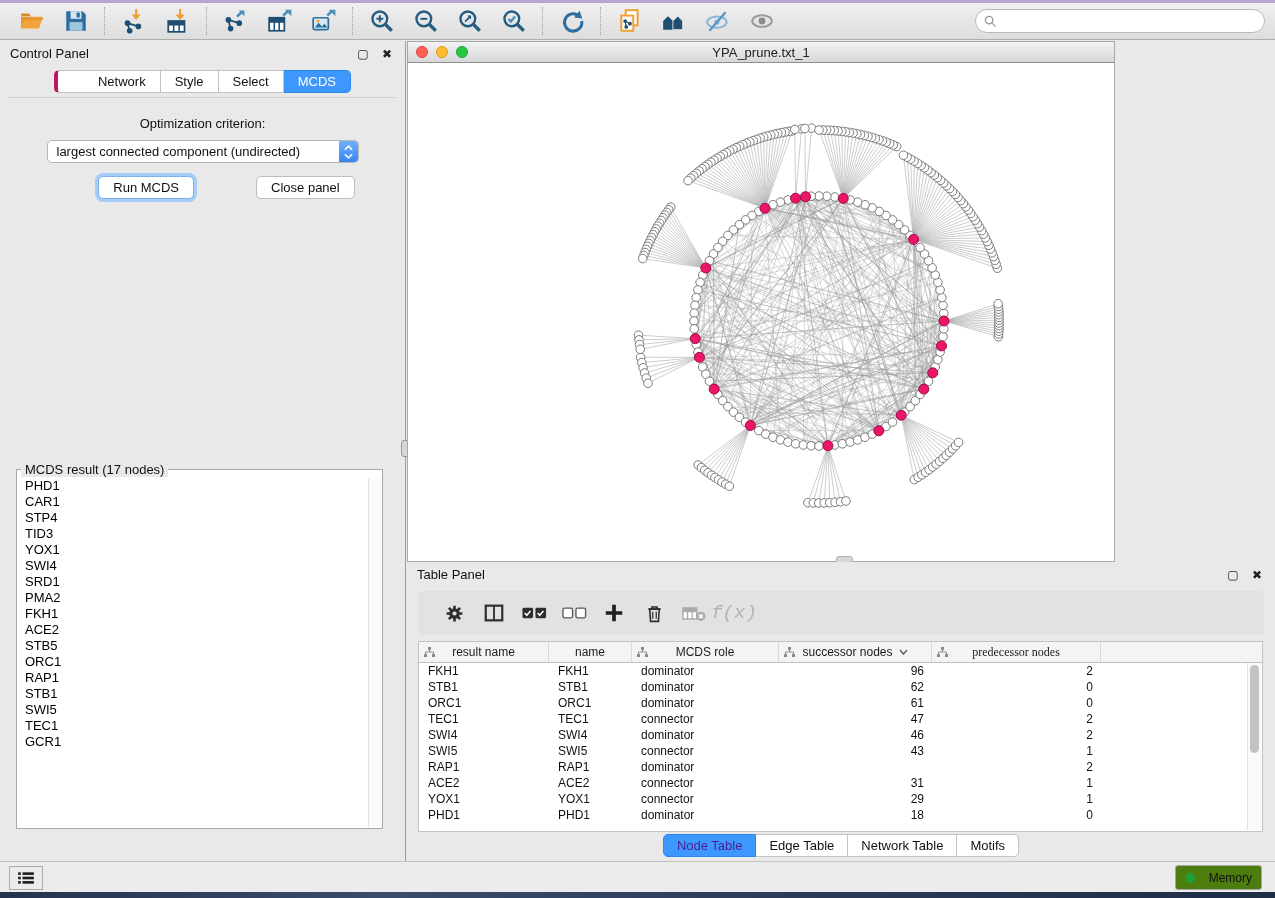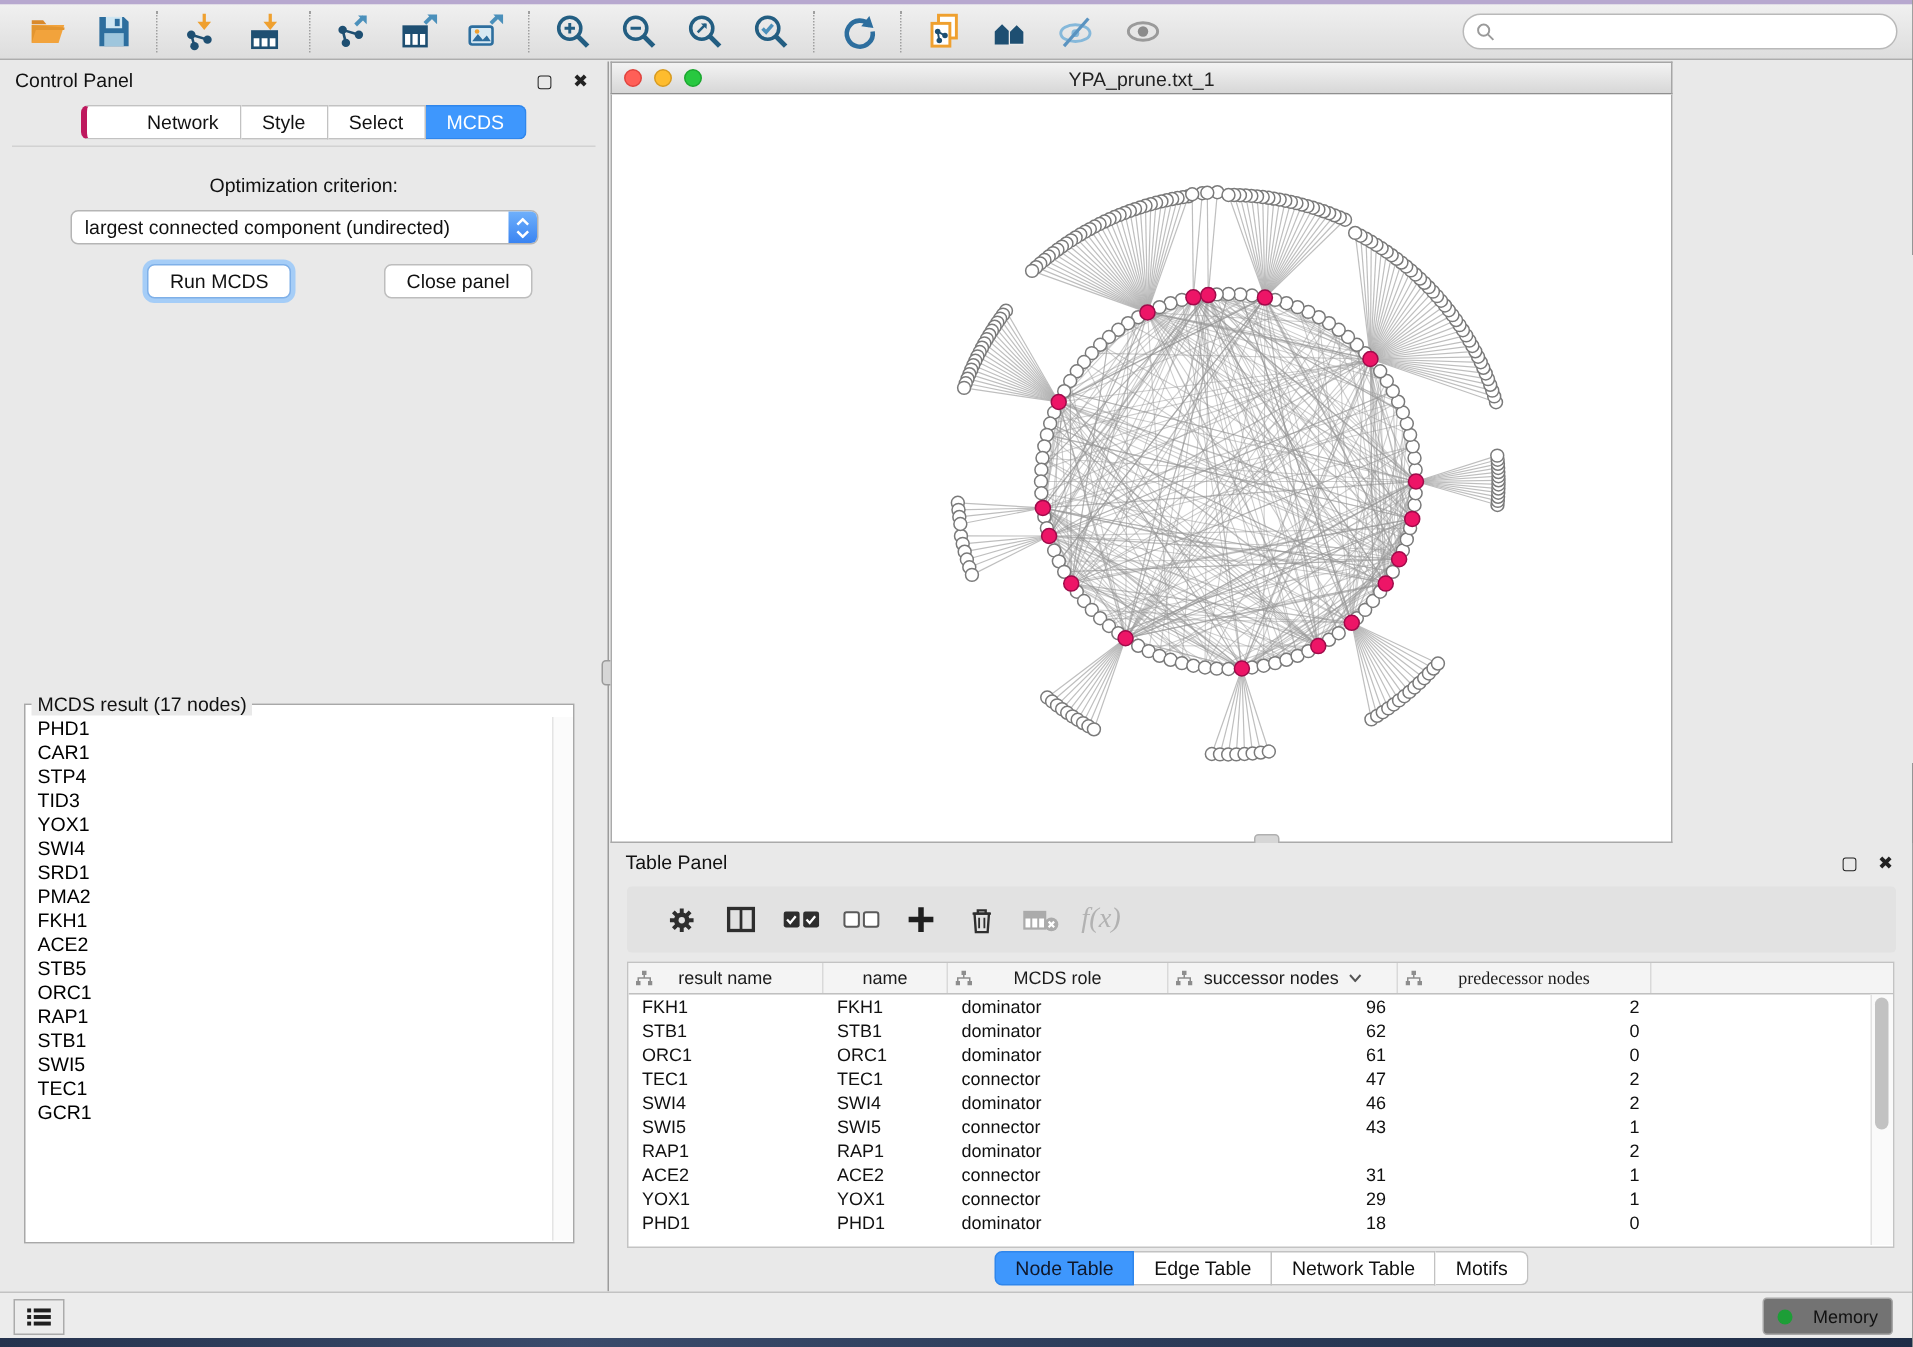--- a/index.html
+++ b/index.html
@@ -48,40 +48,40 @@
   .tl.red{background:#ff5f57;border:1px solid #e0443e;}
   .tl.yellow{background:#febc2e;border:1px solid #d89b20;}
   .tl.green{background:#28c840;border:1px solid #1ba72f;}
   .net-title{position:absolute;left:0;right:0;text-align:center;font-size:13px;color:#222;}
   .net-canvas{position:absolute;left:0;top:22px;right:0;bottom:0;background:#fff;border:1px solid #aaa;border-top:none;box-sizing:border-box;}
   .net-canvas svg{display:block;}
   
   .table-panel{position:absolute;left:407px;top:562px;width:868px;height:299px;background:#e9e9e9;}
   .tp-toolbar{position:absolute;left:11px;right:11px;top:29px;height:44px;background:#e2e2e2;border-radius:3px;display:flex;align-items:center;padding-left:16px;gap:0;}
   .tpi{width:40px;height:34px;border:none;background:transparent;display:flex;align-items:center;justify-content:center;cursor:default;}
-  .fx{font-family:Liberation Serif, serif;font-style:italic;font-size:19px;color:#b2b2b2;}
+  .fx{font-family:Liberation Mono, monospace;font-style:italic;font-size:19px;color:#b2b2b2;}
   .ttable{position:absolute;left:11px;right:12px;top:79px;height:191px;background:#fff;border:1px solid #c3c3c3;box-sizing:border-box;overflow:hidden;}
   .thead{display:flex;height:20px;background:#f4f4f4;border-bottom:1px solid #c0c0c0;}
   .th{position:relative;box-sizing:border-box;border-right:1px solid #d9d9d9;font-size:12px;color:#1c1c1c;display:flex;align-items:center;justify-content:center;cursor:default;}
   .th .treeicon{position:absolute;left:5px;top:5px;}
   .th .sort{margin-left:6px;}
   .trow{display:flex;height:16px;font-size:12px;color:#111;}
   .td{box-sizing:border-box;padding:1px 8px 0 9px;white-space:nowrap;overflow:hidden;}
   .td.num{text-align:right;}
   .tscroll{position:absolute;top:21px;right:0px;bottom:1px;width:14px;background:#fafafa;border-left:1px solid #e2e2e2;}
   .tthumb{position:absolute;left:2px;top:2px;width:9px;height:88px;background:#c2c2c2;border-radius:5px;}
   .tp-tabs{position:absolute;left:0;right:0;top:272px;display:flex;justify-content:center;}
   .tp-tab{font-size:13px;padding:3px 13px;background:#fff;border:1px solid #c2c2c2;border-left:none;color:#111;cursor:default;}
   .tp-tab:first-child{border-left:1px solid #c2c2c2;border-radius:5px 0 0 5px;}
   .tp-tab:last-child{border-radius:0 5px 5px 0;}
-  .tp-tab.active{background:#3e97fd;border-color:#2f86ec;color:#0f172a;}
+  .tp-tab.active{background:#3e97fd;border-color:#2f86ec;color:#4c1d95;}
   
   .status-bar{position:absolute;left:0;right:0;top:861px;height:31px;background:#ececec;border-top:1px solid #c2c2c2;}
   .sb-left{position:absolute;left:9px;top:4px;width:32px;height:22px;background:#ececec;border:1px solid #ababab;display:flex;align-items:center;justify-content:center;cursor:default;}
-  .mem-btn{position:absolute;right:13px;top:3px;height:23px;background:#737373;border:1px solid #a7a7a7;border-radius:3px;display:flex;align-items:center;padding:0 9px;font-size:12px;color:#111;gap:14px;cursor:default;}
+  .mem-btn{position:absolute;right:13px;top:3px;height:23px;background:#4d7c0f;border:1px solid #a7a7a7;border-radius:3px;display:flex;align-items:center;padding:0 9px;font-size:12px;color:#111;gap:14px;cursor:default;}
   .mem-dot{width:10px;height:10px;border-radius:50%;background:#1d9e37;}
   .desktop-strip{position:absolute;left:0;bottom:0;width:100%;height:6px;background:linear-gradient(90deg,#25334e,#3a4b6b 30%,#2c3c59 60%,#1f2d47);}
 </style>
 </head>
 <body>
 
 <div class="app">
   <div class="top-strip"></div>
 
   <div class="toolbar">

